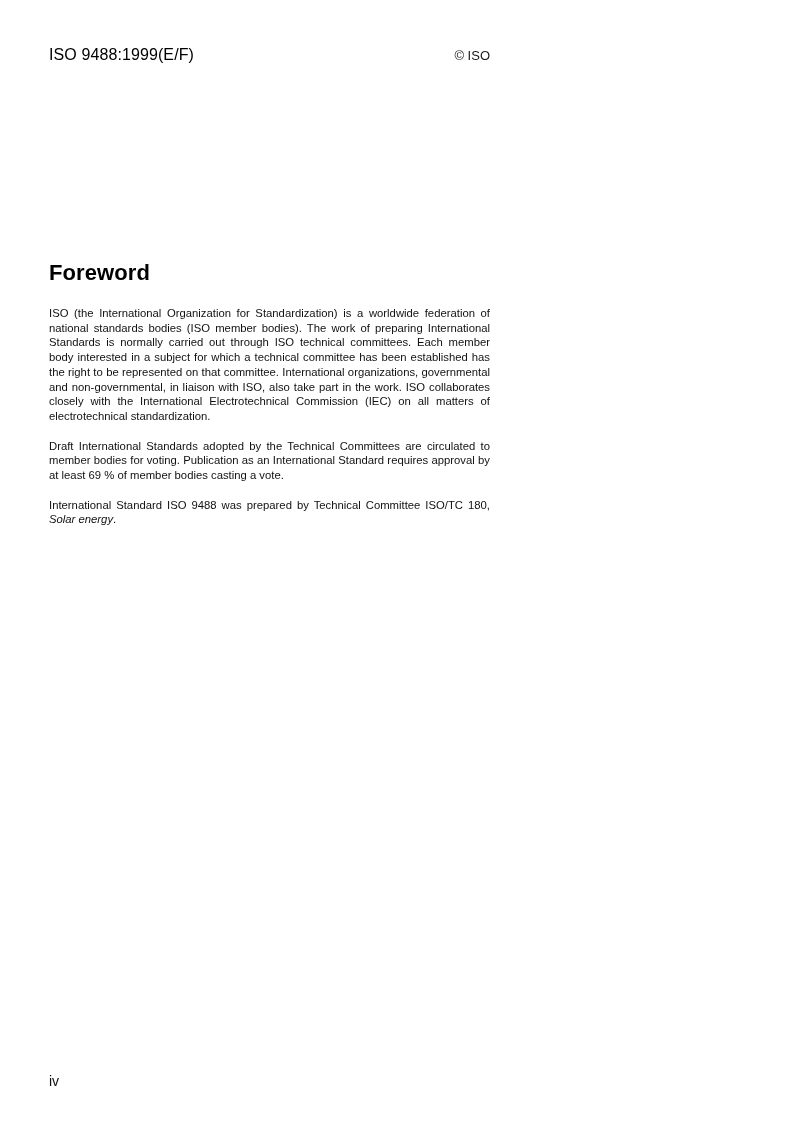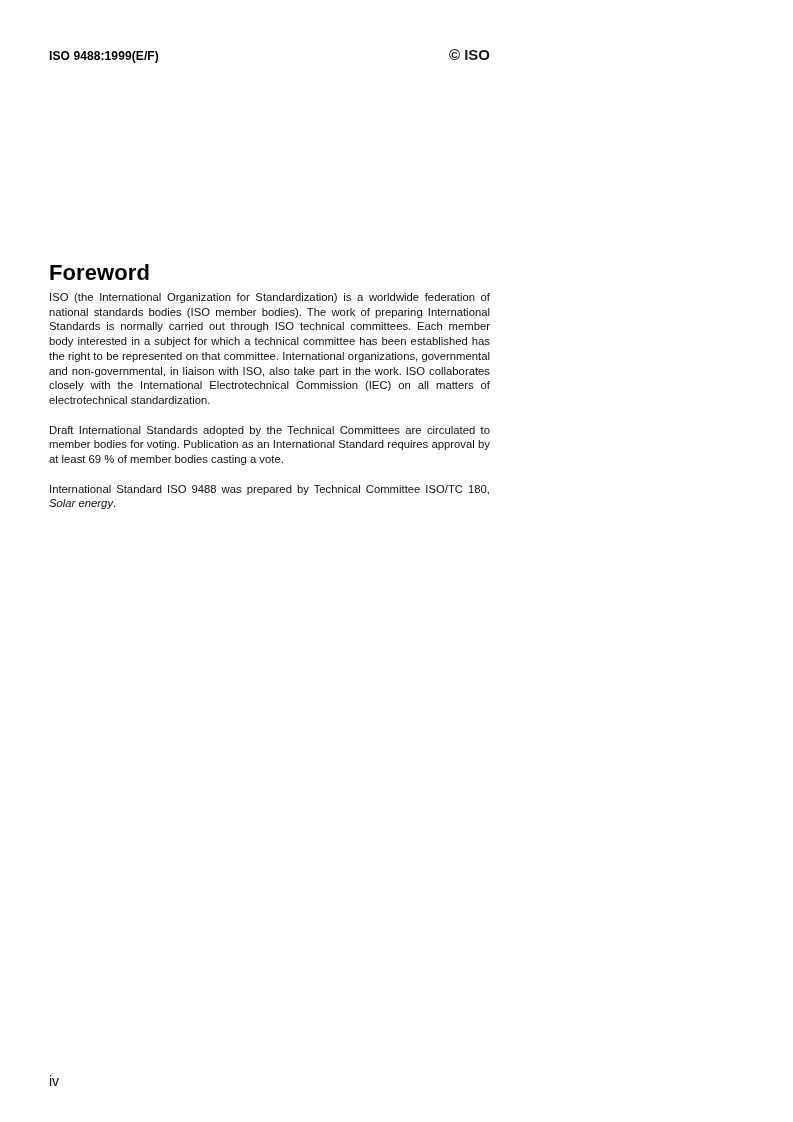--- a/index.html
+++ b/index.html
@@ -22,48 +22,48 @@
   .doc-header {
     position: absolute;
     left: 49px;
     top: 46px;
     width: 441px;
     display: flex;
     justify-content: space-between;
     align-items: baseline;
   }
   .doc-header .std-ref {
-    font-size: 12px;
-    font-weight: bold;
+    font-size: 16px;
+    font-weight: normal;
     letter-spacing: 0.1px;
     white-space: nowrap;
   }
   .doc-header .copyright {
-    font-size: 15px;
-    font-weight: bold;
+    font-size: 13px;
+    font-weight: normal;
     white-space: nowrap;
     color: #1a1a1a;
   }
 
   
   .clause-title {
     position: absolute;
     left: 49px;
     top: 247px;
     font-size: 22px;
     font-weight: bold;
     letter-spacing: 0.1px;
     line-height: 1;
   }
 
   
   .body-block {
     position: absolute;
     left: 49px;
-    top: 290px;
+    top: 306px;
     width: 441px;
   }
   .body-block p {
     margin: 0 0 15px 0;
     font-size: 11.3px;
     line-height: 14.7px;
     text-align: justify;
     text-justify: inter-word;
     color: #111111;
     hyphens: manual;

